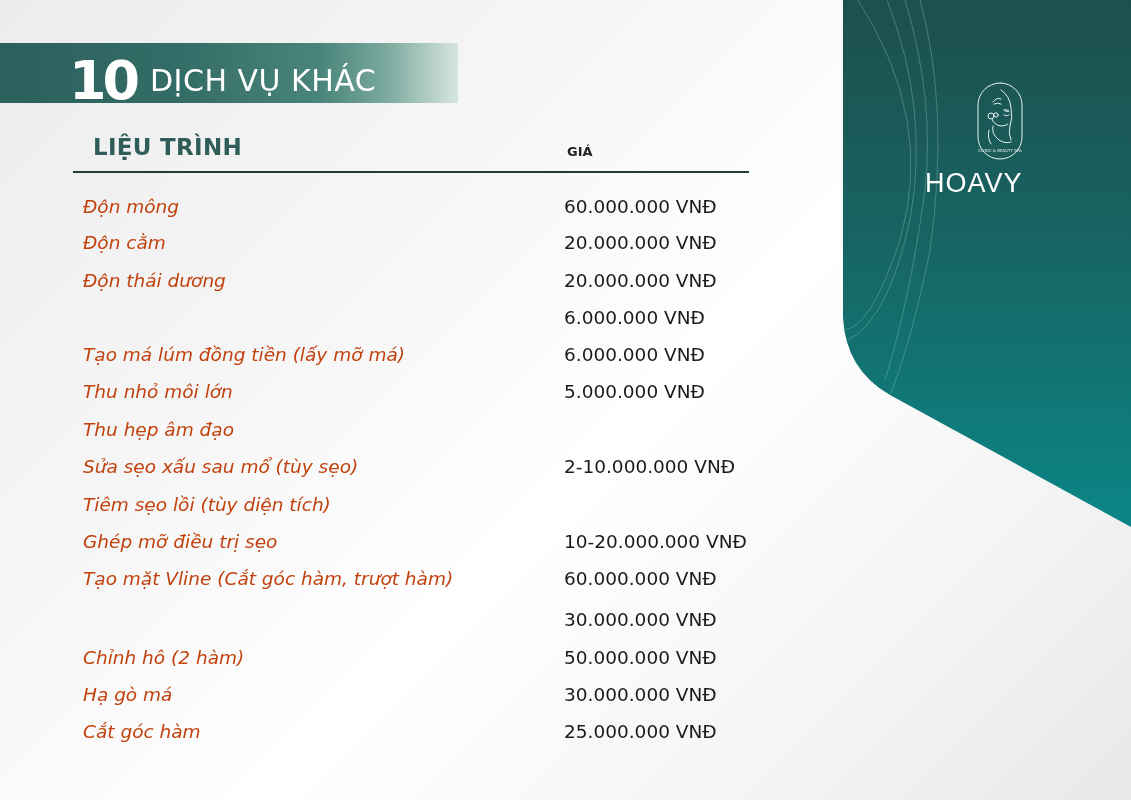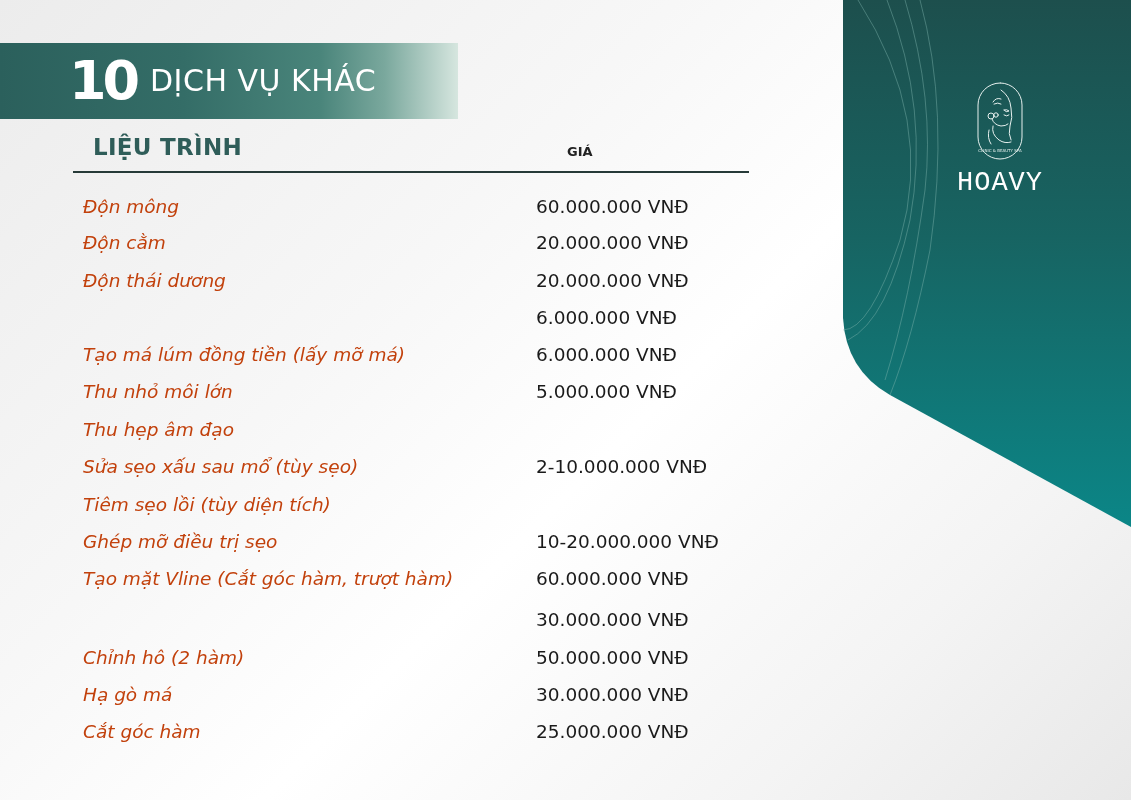--- a/index.html
+++ b/index.html
@@ -12,21 +12,21 @@
     }
     .side-panel {
       position: absolute;
       left: 0; top: 0;
       width: 1131px; height: 800px;
       pointer-events: none;
     }
     .banner {
       position: absolute;
       left: 0; top: 43px;
-      width: 458px; height: 76px;
+      width: 458px; height: 60px;
       background: linear-gradient(90deg, #2b605c 0%, #346d67 40%, #4a857b 70%, #7aa89d 84%, #d6e6df 100%);
       display: flex; align-items: center;
     }
     .banner-number {
       position: absolute;
       left: 69px; top: 6px;
       font-family: "DejaVu Sans", sans-serif;
       font-weight: bold;
       font-size: 54px;
       letter-spacing: -4px;
@@ -74,42 +74,42 @@
       position: absolute;
       left: 83px; top: 0;
       font-size: 18.5px;
       line-height: 30px;
       color: #c2410c;
       white-space: nowrap;
       font-style: italic;
     }
     .row .price {
       position: absolute;
-      left: 536px; top: 0;
+      left: 564px; top: 0;
       font-size: 18.5px;
       line-height: 30px;
       color: #1a1a1a;
       white-space: nowrap;
     }
     .logo {
       position: absolute;
       left: 925px; top: 82px;
       width: 150px; height: 125px;
     }
     .logo-mark {
       position: absolute;
       left: 52px; top: 0;
       width: 46px; height: 78px;
     }
     .logo-text {
       position: absolute;
       left: 0; top: 86px;
       width: 150px;
-      text-align: center;
-      font-family: Liberation Mono, monospace;
+      text-align: left;
+      font-family: Liberation Sans, sans-serif;
       font-size: 27px;
       color: #ffffff;
       letter-spacing: 1px;
       line-height: 30px;
     }
   </style>
 </head>
 <body>
 
 <svg class="side-panel" viewBox="0 0 1131 800" width="1131" height="800">

